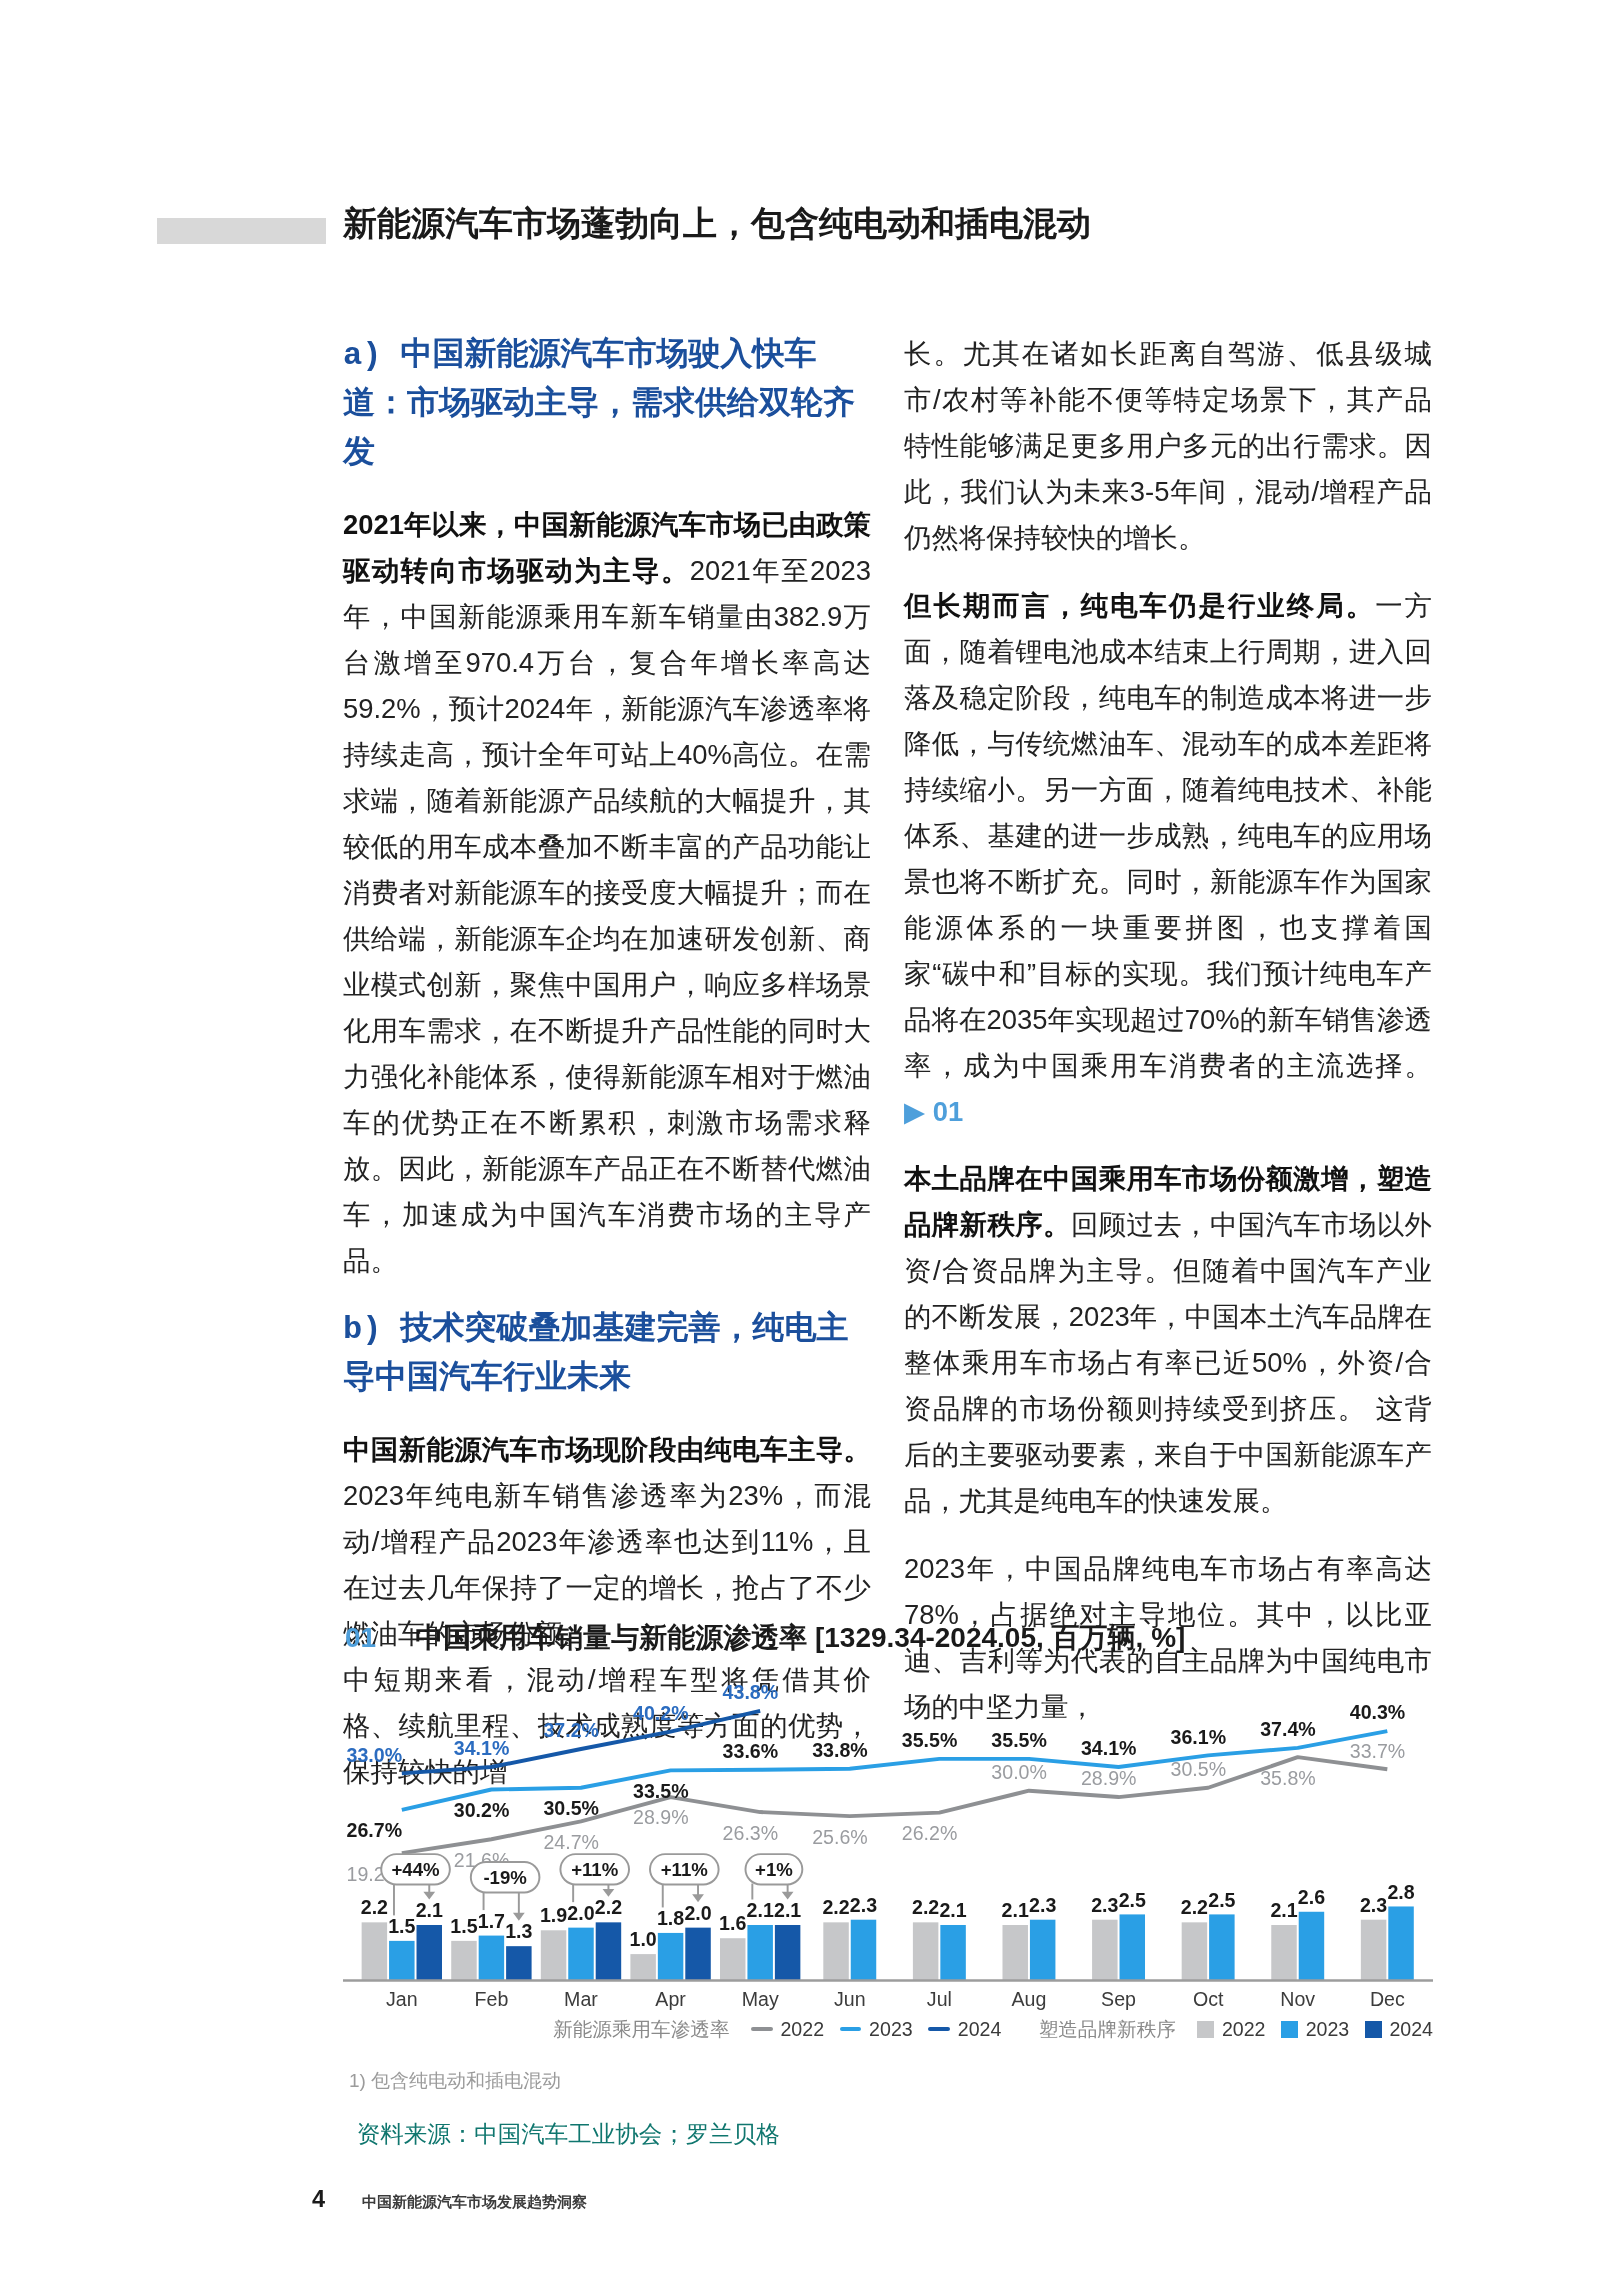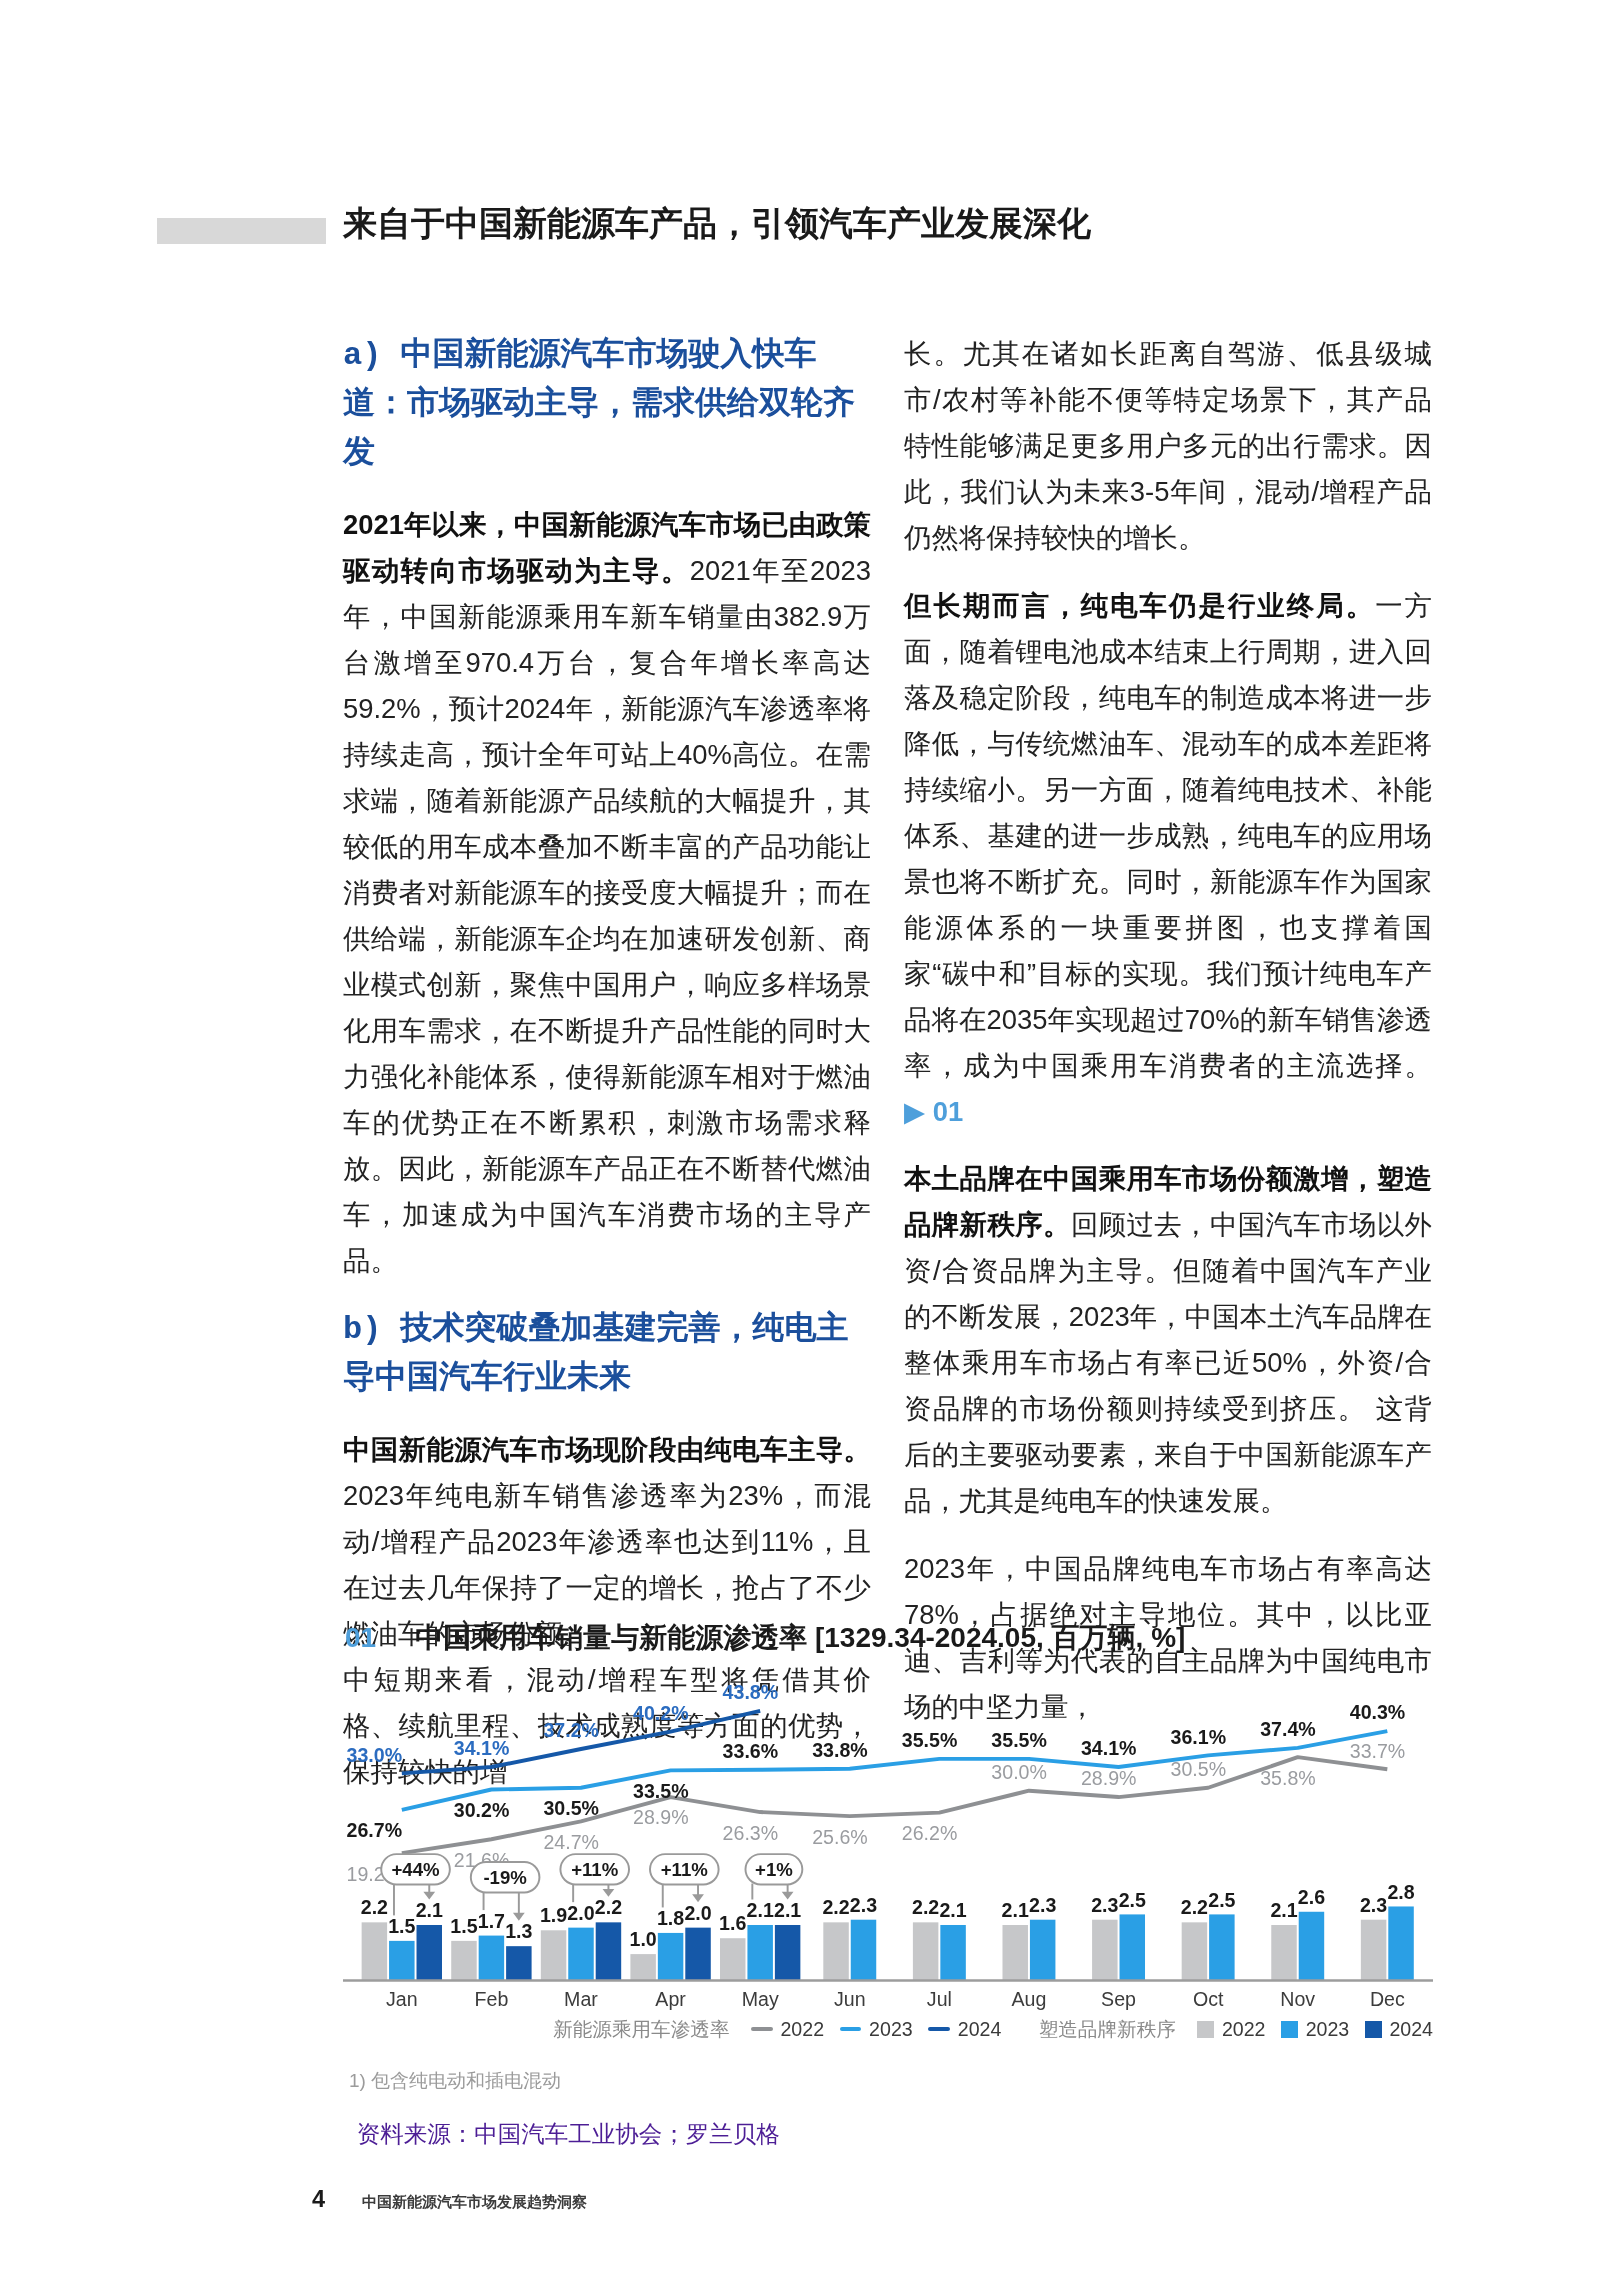--- a/index.html
+++ b/index.html
@@ -28,33 +28,33 @@
   #chart-svg { display:block; width:1090px; height:349px; }
 
   .legend { display:flex; align-items:center; gap:15.7px; font-size:19.6px; color:#3a3a3a; margin:5.9px 0 0 2px;justify-content:flex-end; }
   .legend .group-label { color:#8a8a8a; margin-right:5.9px; }
   .legend .item { display:flex; align-items:center; gap:7.8px; }
   .legend .dash { display:inline-block; width:21.6px; height:3.9px; border-radius:2px; }
   .legend .square { display:inline-block; width:16.7px; height:16.7px; }
   .legend .bar-group { margin-left:21.6px; }
 
   .footnote { margin:25.5px 0 0 5.9px; color:#9b9b9b; font-size:19px; }
-  .source { margin:23.5px 0 0 13.7px; color:#4c1d95; font-size:23.5px;font-family:Liberation Mono, monospace; }
+  .source { margin:23.5px 0 0 13.7px; color:#0f766e; font-size:23.5px;font-family:Liberation Mono, monospace; }
 
   .footer { position:absolute; left:312px; top:2186px; display:flex; align-items:baseline; gap:37px; }
   .footer .pagenum { font-weight:700; font-size:23.5px; color:#1a1a1a; }
   .footer .doc-title { font-size:15px; color:#3c3c3c; font-weight:700; }
 </style>
 </head>
 <body>
 
 <div class="page">
 
   <div class="header-accent"></div>
-  <h1 class="page-title">来自于中国新能源车产品，引领汽车产业发展深化</h1>
+  <h1 class="page-title">新能源汽车市场蓬勃向上，包含纯电动和插电混动</h1>
 
   <div class="columns">
     <div class="col">
       <h2 class="sec">a) 中国新能源汽车市场驶入快车道：市场驱动主导，需求供给双轮齐发</h2>
       <p class="spaced"><b class="lead">2021年以来，中国新能源汽车市场已由政策驱动转向市场驱动为主导。</b><span>2021年至2023年，中国新能源乘用车新车销量由382.9万台激增至970.4万台，复合年增长率高达59.2%，预计2024年，新能源汽车渗透率将持续走高，预计全年可站上40%高位。在需求端，随着新能源产品续航的大幅提升，其较低的用车成本叠加不断丰富的产品功能让消费者对新能源车的接受度大幅提升；而在供给端，新能源车企均在加速研发创新、商业模式创新，聚焦中国用户，响应多样场景化用车需求，在不断提升产品性能的同时大力强化补能体系，使得新能源车相对于燃油车的优势正在不断累积，刺激市场需求释放。因此，新能源车产品正在不断替代燃油车，加速成为中国汽车消费市场的主导产品。</span></p>
       <h2 class="sec mt">b) 技术突破叠加基建完善，纯电主导中国汽车行业未来</h2>
       <p><b class="lead">中国新能源汽车市场现阶段由纯电车主导。</b><span>2023年纯电新车销售渗透率为23%，而混动/增程产品2023年渗透率也达到11%，且在过去几年保持了一定的增长，抢占了不少燃油车的市场份额。</span></p>
       <p>中短期来看，混动/增程车型将凭借其价格、续航里程、技术成熟度等方面的优势，保持较快的增</p>
     </div>
     <div class="col">

